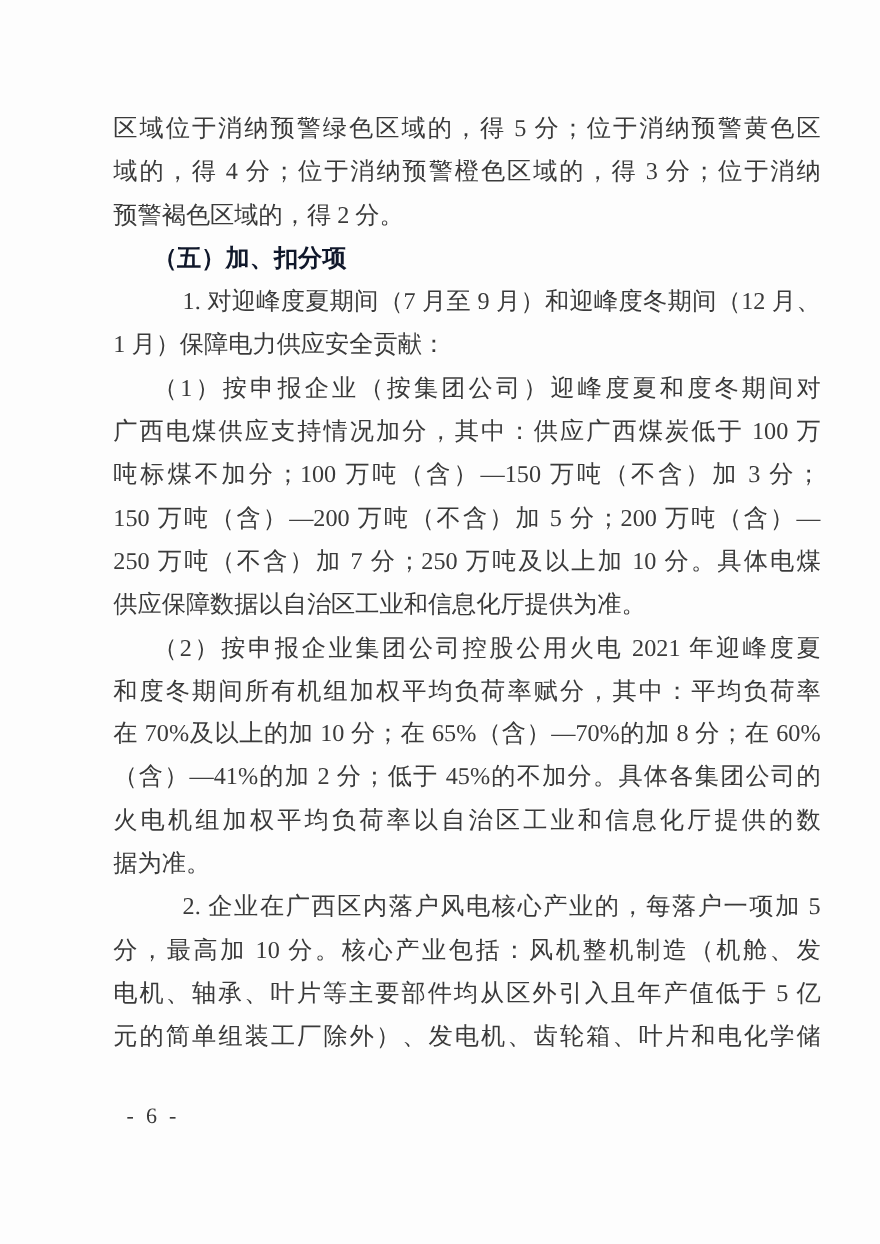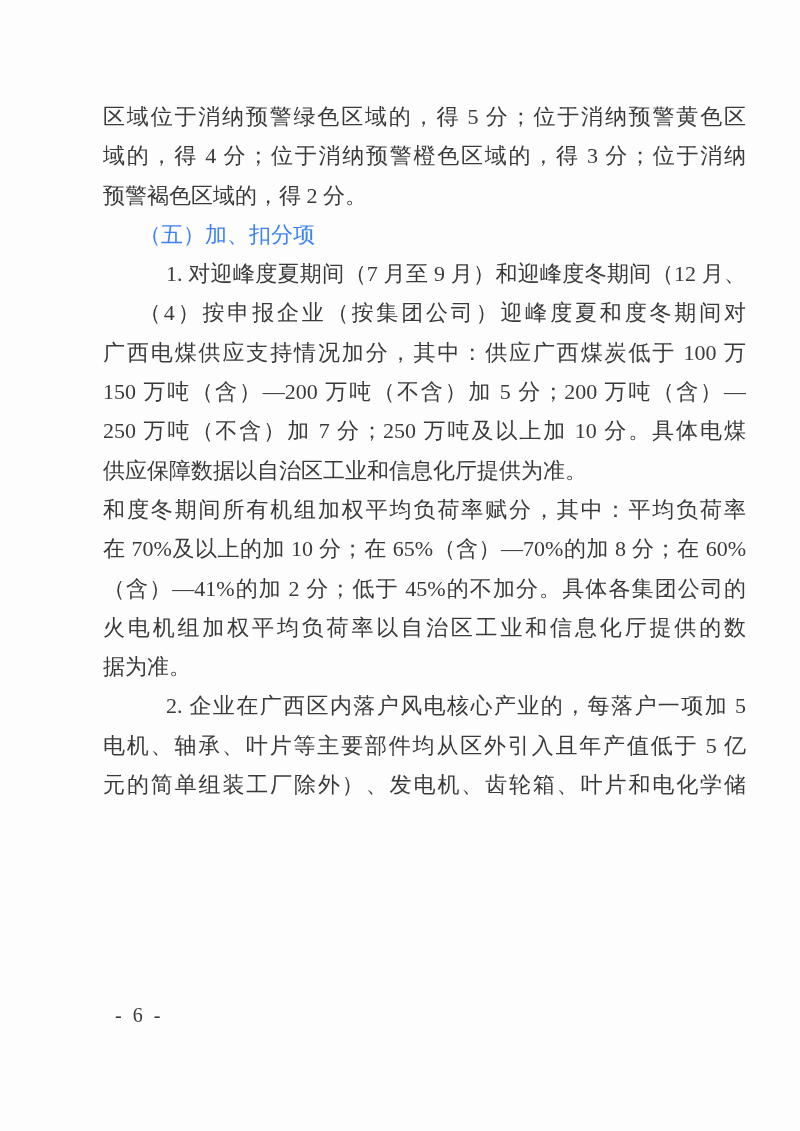--- a/index.html
+++ b/index.html
@@ -38,22 +38,22 @@
   .j {
     text-align: justify;
     text-align-last: justify;
     text-justify: inter-character;
   }
   
   .ip { padding-left: 36px; }
   
   .in { padding-left: 63px; }
   .heading {
-    font-weight: normal;
-    color: #3b82f6;
+    font-weight: bold;
+    color: #0f172a;
   }
   .pagenum {
     position: absolute;
     left: 115px;
     top: 1000px;
     font-size: 20px;
     line-height: 30px;
     letter-spacing: 3px;
     color: #3a3a3a;
   }
@@ -61,28 +61,32 @@
 </head>
 <body>
 
 <div class="page">
   <div class="textblock">
     <div class="line j">区域位于消纳预警绿色区域的，得 5 分；位于消纳预警黄色区</div>
     <div class="line j">域的，得 4 分；位于消纳预警橙色区域的，得 3 分；位于消纳</div>
     <div class="line">预警褐色区域的，得 2 分。</div>
     <div class="line heading ip">（五）加、扣分项</div>
     <div class="line j in">1. 对迎峰度夏期间（7 月至 9 月）和迎峰度冬期间（12 月、</div>
-    <div class="line j ip">（4）按申报企业（按集团公司）迎峰度夏和度冬期间对</div>
+    <div class="line">1 月）保障电力供应安全贡献：</div>
+    <div class="line j ip">（1）按申报企业（按集团公司）迎峰度夏和度冬期间对</div>
     <div class="line j">广西电煤供应支持情况加分，其中：供应广西煤炭低于 100 万</div>
+    <div class="line j">吨标煤不加分；100 万吨（含）—150 万吨（不含）加 3 分；</div>
     <div class="line j">150 万吨（含）—200 万吨（不含）加 5 分；200 万吨（含）—</div>
     <div class="line j">250 万吨（不含）加 7 分；250 万吨及以上加 10 分。具体电煤</div>
     <div class="line">供应保障数据以自治区工业和信息化厅提供为准。</div>
+    <div class="line j ip">（2）按申报企业集团公司控股公用火电 2021 年迎峰度夏</div>
     <div class="line j">和度冬期间所有机组加权平均负荷率赋分，其中：平均负荷率</div>
     <div class="line j">在 70%及以上的加 10 分；在 65%（含）—70%的加 8 分；在 60%</div>
     <div class="line j">（含）—41%的加 2 分；低于 45%的不加分。具体各集团公司的</div>
     <div class="line j">火电机组加权平均负荷率以自治区工业和信息化厅提供的数</div>
     <div class="line">据为准。</div>
     <div class="line j in">2. 企业在广西区内落户风电核心产业的，每落户一项加 5</div>
+    <div class="line j">分，最高加 10 分。核心产业包括：风机整机制造（机舱、发</div>
     <div class="line j">电机、轴承、叶片等主要部件均从区外引入且年产值低于 5 亿</div>
     <div class="line j">元的简单组装工厂除外）、发电机、齿轮箱、叶片和电化学储</div>
   </div>
   <div class="pagenum">- 6 -</div>
 </div>
 
 </body></html>

